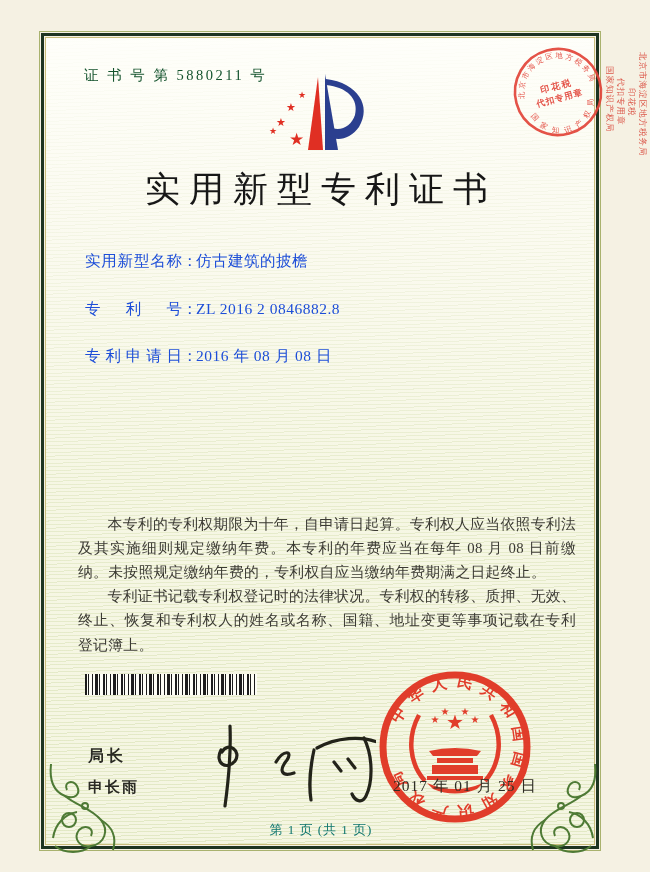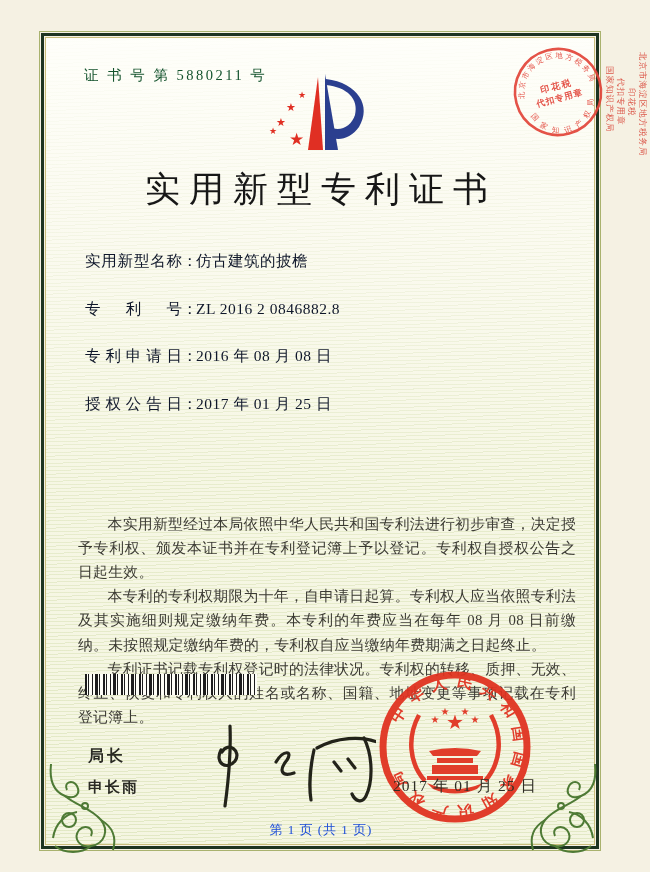--- a/index.html
+++ b/index.html
@@ -26,21 +26,21 @@
       repeating-linear-gradient(178.5deg, rgba(196,210,150,0.45) 0 1px, rgba(255,255,255,0) 1px 3.6px),
       #f7f7e6;
   }
   .abs{position:absolute;}
   .cert-no{left:84px;top:66px;font-size:14.5px;letter-spacing:2.5px;color:#14532d;}
   .title{
     left:40px;top:166px;width:562px;text-align:center;
     font-size:35px;font-weight:normal;letter-spacing:9px;color:#171717;
   }
   .fields{left:85px;top:251px;width:480px;}
-  .frow{height:47.5px;font-size:15.5px;color:#0f172a;white-space:nowrap;}
+  .frow{height:47.5px;font-size:15.5px;color:#1d4ed8;white-space:nowrap;}
   .flabel{display:inline-block;width:97px;text-align:justify;text-align-last:justify;vertical-align:bottom;}
   .fcolon{display:inline-block;width:14px;}
   .fvalue{letter-spacing:0.5px;}
   .body-text{
     left:78px;top:512px;width:498px;
     font-size:14.8px;line-height:1.63;color:#3b3a33;
     text-align:justify;letter-spacing:0.3px;
   }
   .body-text p{margin:0;text-indent:2em;}
   .barcode{
@@ -50,21 +50,21 @@
       #1c1c1c 7px 8px,#fdfdf6 8px 10px,#1c1c1c 10px 13px,#fdfdf6 13px 14px,
       #1c1c1c 14px 15px,#fdfdf6 15px 18px);
   }
   .signer-title{left:88px;top:746px;font-size:16px;font-weight:bold;letter-spacing:3px;
     font-family:"Liberation Sans","DejaVu Sans",sans-serif;color:#2a2a24;}
   .signer-name{left:88px;top:778px;font-size:15px;font-weight:bold;letter-spacing:2px;
     font-family:"Liberation Sans","DejaVu Sans",sans-serif;color:#2a2a24;}
   .signature-svg{left:196px;top:718px;}
   .seal-svg{left:367px;top:655px;}
   .seal-date{left:393px;top:776px;font-size:15.5px;letter-spacing:1px;color:#2e2d24;z-index:5;}
-  .page-footer{left:40px;top:821px;width:562px;text-align:center;font-size:13px;color:#1d4ed8;letter-spacing:1px;}
+  .page-footer{left:40px;top:821px;width:562px;text-align:center;font-size:13px;color:#0f766e;letter-spacing:1px;}
   .logo-svg{left:262px;top:70px;}
   .tax-stamp-svg{left:511px;top:45px;transform:rotate(-15deg);opacity:0.92;}
   .margin-tax{left:604px;top:52px;width:46px;height:190px;color:#d8483a;}
   .margin-col{position:absolute;top:0;white-space:nowrap;font-size:8.5px;letter-spacing:1px;
     transform-origin:left top;transform:rotate(90deg);opacity:0.9;
     font-family:"Liberation Serif","DejaVu Serif",serif;}
   .flourish{z-index:4;}
 </style>
 </head>
 <body>
@@ -116,27 +116,23 @@
 <div class="abs fields">
   <div class="frow">
     <span class="flabel">实用新型名称</span><span class="fcolon">：</span><span class="fvalue">仿古建筑的披檐</span>
   </div>
   <div class="frow">
     <span class="flabel">专利号</span><span class="fcolon">：</span><span class="fvalue">ZL 2016 2 0846882.8</span>
   </div>
   <div class="frow">
     <span class="flabel">专利申请日</span><span class="fcolon">：</span><span class="fvalue">2016 年 08 月 08 日</span>
   </div>
-  <div class="frow">
-    <span class="flabel">授权公告日</span><span class="fcolon">：</span><span class="fvalue">2017 年 01 月 25 日</span>
-  </div>
 </div>
 
 <div class="abs body-text">
-  <p>本实用新型经过本局依照中华人民共和国专利法进行初步审查，决定授予专利权、颁发本证书并在专利登记簿上予以登记。专利权自授权公告之日起生效。</p>
   <p>本专利的专利权期限为十年，自申请日起算。专利权人应当依照专利法及其实施细则规定缴纳年费。本专利的年费应当在每年 08 月 08 日前缴纳。未按照规定缴纳年费的，专利权自应当缴纳年费期满之日起终止。</p>
   <p>专利证书记载专利权登记时的法律状况。专利权的转移、质押、无效、终止、恢复和专利权人的姓名或名称、国籍、地址变更等事项记载在专利登记簿上。</p>
 </div>
 
 <div class="abs barcode"></div>
 
 <div class="abs signer-title">局长</div>
 <div class="abs signer-name">申长雨</div>
 
 <svg class="abs signature-svg" width="180" height="92" viewBox="0 0 180 92">

